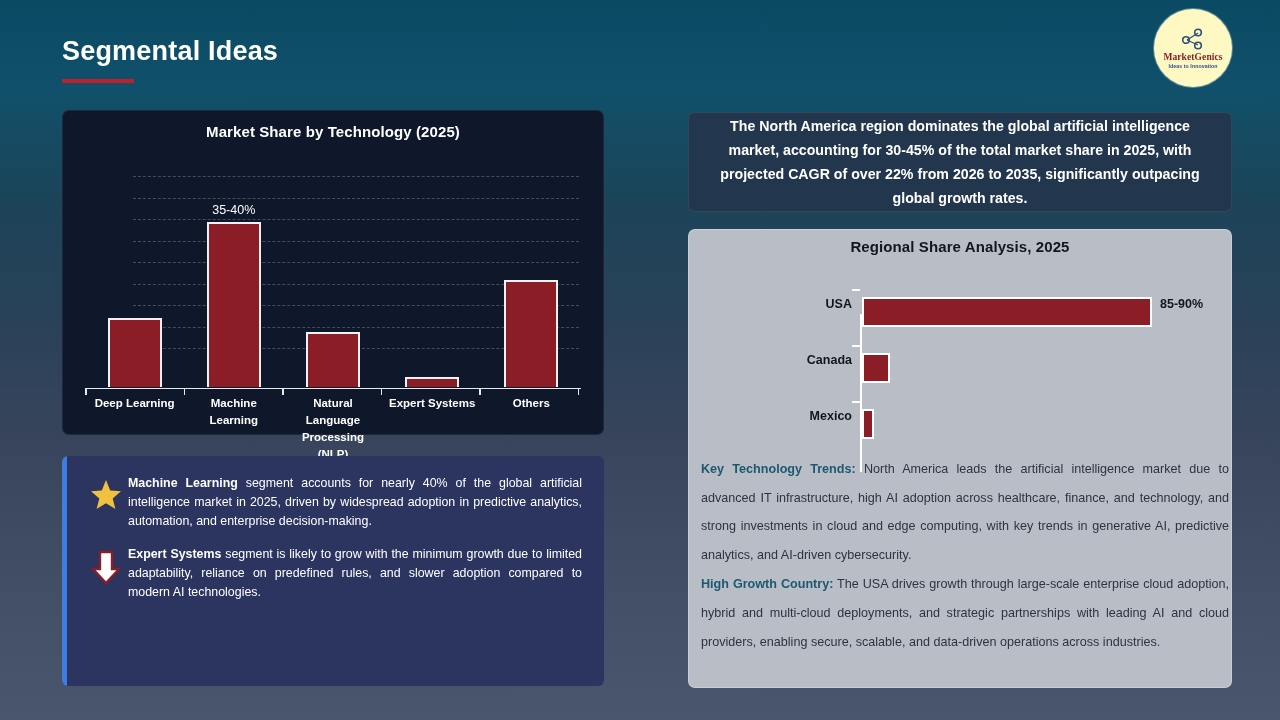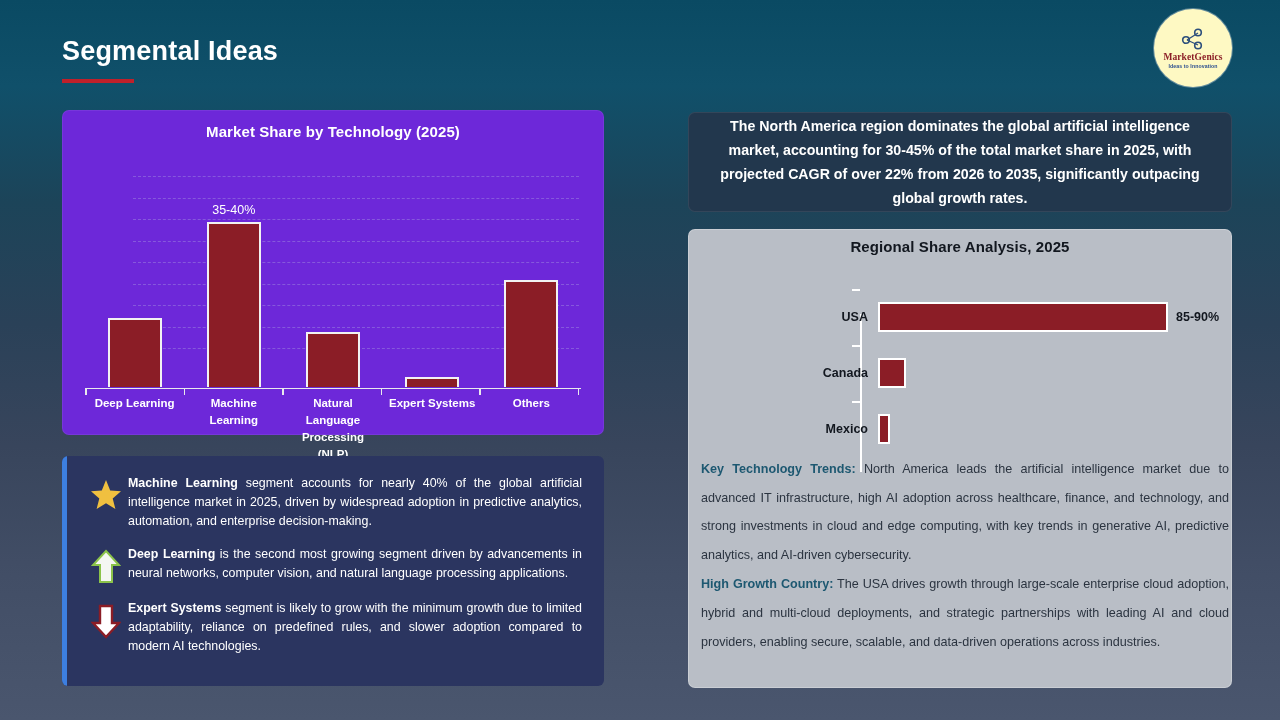--- a/index.html
+++ b/index.html
@@ -28,21 +28,21 @@
   }
   #logo-mark { width:30px; height:24px; margin-bottom:1px; }
   #logo-name { font-size:9.5px; font-weight:bold; color:#8b1d26; font-family:"Liberation Serif", serif; letter-spacing:.1px; }
   #logo-tag  { font-size:5.2px; font-weight:bold; color:#2a4d8f; margin-top:1px; letter-spacing:.1px; }
 
   
   .panel { position:absolute; border-radius:7px; }
 
   #chart-panel {
     left:62px; top:110px; width:542px; height:325px;
-    background:#6d28d9; border:1px solid rgba(255,255,255,.07);
+    background:#0f172a; border:1px solid rgba(255,255,255,.07);
   }
   #chart-title {
     text-align:center; color:#ffffff; font-size:15px; font-weight:bold;
     margin-top:12px; letter-spacing:.1px;
   }
   #plot { position:absolute; left:12px; top:55px; width:518px; height:265px; }
   .gridline {
     position:absolute; left:58px; right:14px; height:0;
     border-top:1px dashed rgba(200,215,230,.28);
   }
@@ -98,21 +98,21 @@
   
   #region-panel {
     left:688px; top:229px; width:544px; height:459px;
     background:#b9bec6; border:1px solid rgba(255,255,255,.25);
   }
   #region-title {
     text-align:center; color:#12171f; font-size:15px; font-weight:bold;
     margin-top:8px; letter-spacing:.1px;
   }
   #hbars { position:absolute; left:0; top:42px; width:100%; height:160px; }
-  .hrow { position:absolute; left:0; width:100%; display:flex; align-items:center; height:40px;padding-left:16px; }
+  .hrow { position:absolute; left:0; width:100%; display:flex; height:40px; }
   .hlabel {
     width:173px; text-align:right; padding-right:10px; color:#12171f;
     font-size:12.5px; font-weight:bold;
   }
   .hbar { height:30px; background:#8b1d26; border:2px solid #ffffff; }
   .hvalue { color:#12171f; font-size:12.5px; font-weight:bold; margin-left:8px; white-space:nowrap; }
   #haxis { position:absolute; left:171px; top:42px; width:1.5px; height:158px; background:#ffffff; }
   .htick { position:absolute; left:163px; width:8px; height:1.5px; background:#ffffff; }
 
   #region-body { position:absolute; left:0; top:225px; width:100%; padding:0 2px 0 12px; }
@@ -199,28 +199,20 @@
         <div class="insight-icon">
           <svg width="34" height="34" viewBox="0 0 34 34">
             <polygon points="17,2 21.2,12.4 32,13.2 23.7,20.4 26.4,31 17,25.2 7.6,31 10.3,20.4 2,13.2 12.8,12.4" fill="#f0c040"></polygon>
           </svg>
         </div>
         <div class="insight-text"><b>Machine Learning</b> segment accounts for nearly 40% of the global artificial intelligence market in 2025, driven by widespread adoption in predictive analytics, automation, and enterprise decision-making.</div>
       </div>
       <div class="insight-row">
         <div class="insight-icon">
           <svg width="30" height="36" viewBox="0 0 30 36">
-            <polygon points="15,2 28,16 21,16 21,33 9,33 9,16 2,16" fill="#f4f6f2" stroke="#8bc34a" stroke-width="2"></polygon>
-          </svg>
-        </div>
-        <div class="insight-text"><b>Deep Learning</b> is the second most growing segment driven by advancements in neural networks, computer vision, and natural language processing applications.</div>
-      </div>
-      <div class="insight-row">
-        <div class="insight-icon">
-          <svg width="30" height="36" viewBox="0 0 30 36">
             <polygon points="15,34 2,20 9,20 9,3 21,3 21,20 28,20" fill="#ffffff" stroke="#8b1d26" stroke-width="2.4"></polygon>
           </svg>
         </div>
         <div class="insight-text"><b>Expert Systems</b> segment is likely to grow with the minimum growth due to limited adaptability, reliance on predefined rules, and slower adoption compared to modern AI technologies.</div>
       </div>
     </div>
 </div>
 
 <div id="callout" class="panel">
   <div id="callout-text">The North America region dominates the global artificial intelligence market, accounting for 30-45% of the total market share in 2025, with projected CAGR of over 22% from 2026 to 2035, significantly outpacing global growth rates.</div>

